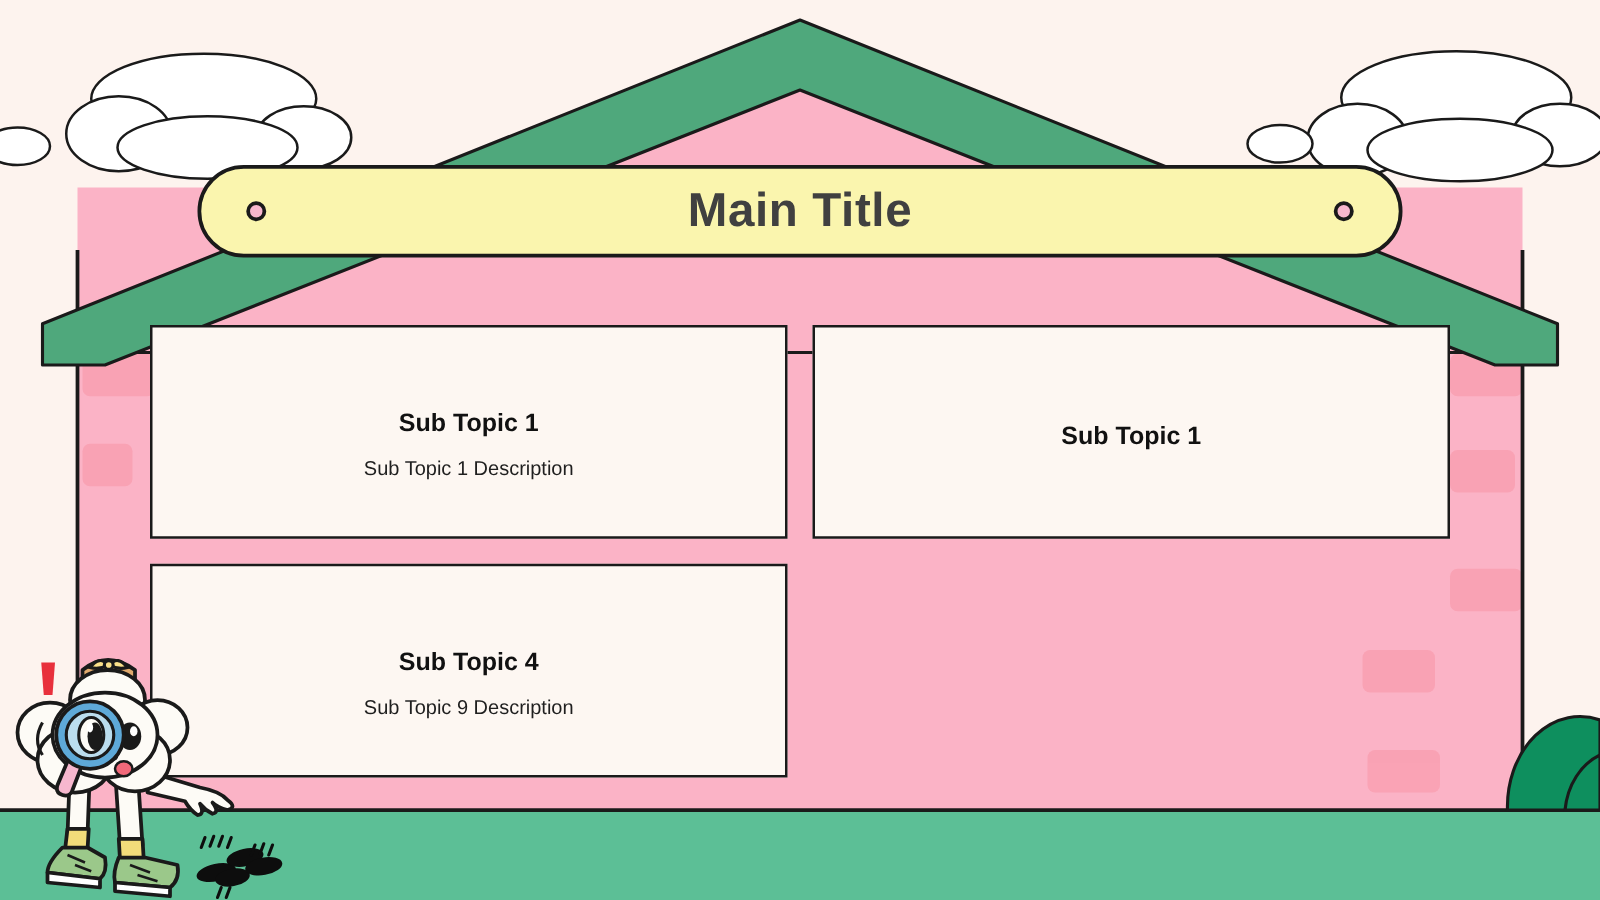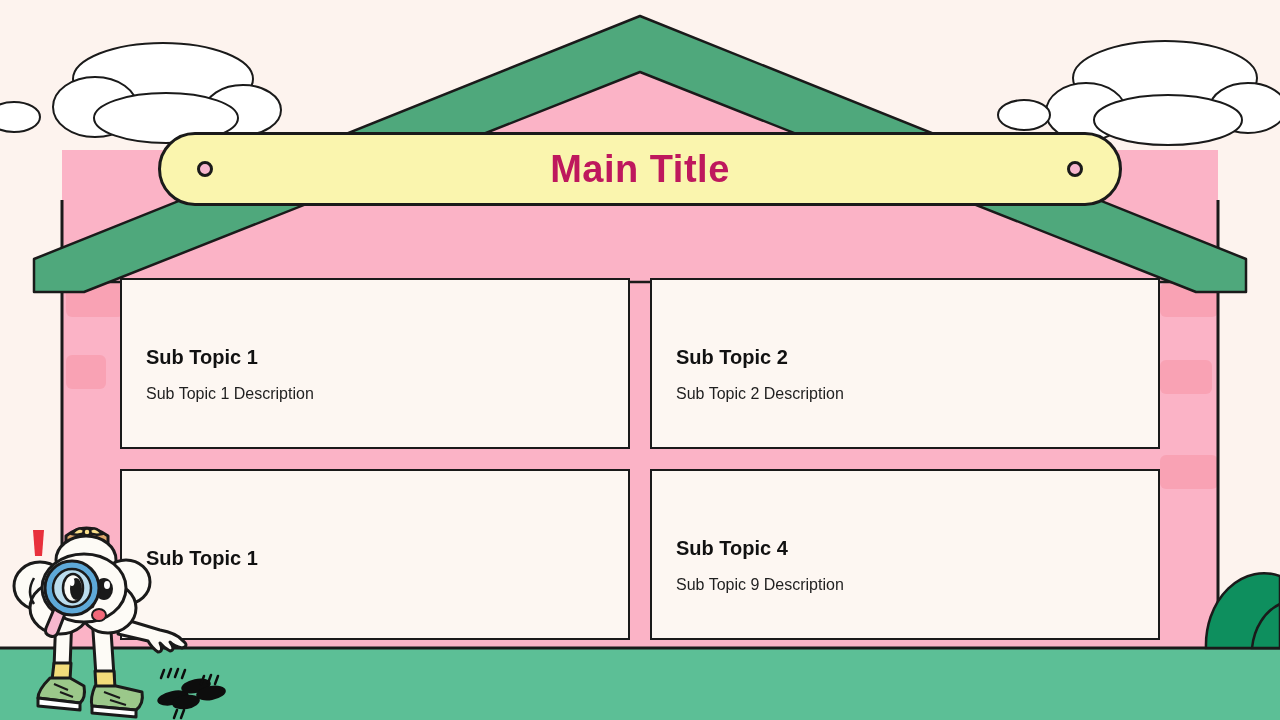--- a/index.html
+++ b/index.html
@@ -31,21 +31,21 @@
     border-radius: 38px;
     box-sizing: border-box;
     display: flex;
     align-items: center;
     justify-content: center;
     z-index: 30;
   }
   #main-title {
     font-size: 38px;
     font-weight: bold;
-    color: #be185d;
+    color: #404040;
     letter-spacing: 0.5px;
     line-height: 1;
     white-space: nowrap;
   }
   .screw {
     position: absolute;
     top: 50%;
     width: 16px;
     height: 16px;
     margin-top: -8px;
@@ -54,29 +54,30 @@
     border: 3px solid #1A1A1A;
     box-sizing: border-box;
   }
   .screw.left  { left: 36px; }
   .screw.right { right: 36px; }
 
   
   #cards {
     position: absolute;
     left: 120px;
-    top: 278px;
+    top: 260px;
     width: 1040px;
     height: 271px;
     display: grid;
     grid-template-columns: 510px 510px;
     grid-template-rows: 171px 171px;
     column-gap: 20px;
     row-gap: 20px;
     z-index: 25;
+    text-align: center;
   }
   .card {
     background: #FDF7F2;
     border: 2px solid #1A1A1A;
     box-sizing: border-box;
     padding: 22px 24px 0 24px;
     display: flex;
     flex-direction: column;
     justify-content: center;
   }
@@ -168,24 +169,20 @@
     <h1 id="main-title">Main Title</h1>
     <span class="screw right"></span>
   </div>
 
   <div id="cards">
     <div class="card">
       <div class="card-title">Sub Topic 1</div>
       <div class="card-desc">Sub Topic 1 Description</div>
     </div>
     <div class="card">
-      <div class="card-title">Sub Topic 2</div>
-      <div class="card-desc">Sub Topic 2 Description</div>
-    </div>
-    <div class="card">
       <div class="card-title">Sub Topic 1</div>
     </div>
     <div class="card">
       <div class="card-title">Sub Topic 4</div>
       <div class="card-desc">Sub Topic 9 Description</div>
     </div>
   </div>
 
   <svg class="layer svg-layer" style="z-index:40;" viewBox="0 0 1280 720" width="1280" height="720" xmlns="http://www.w3.org/2000/svg">
 

